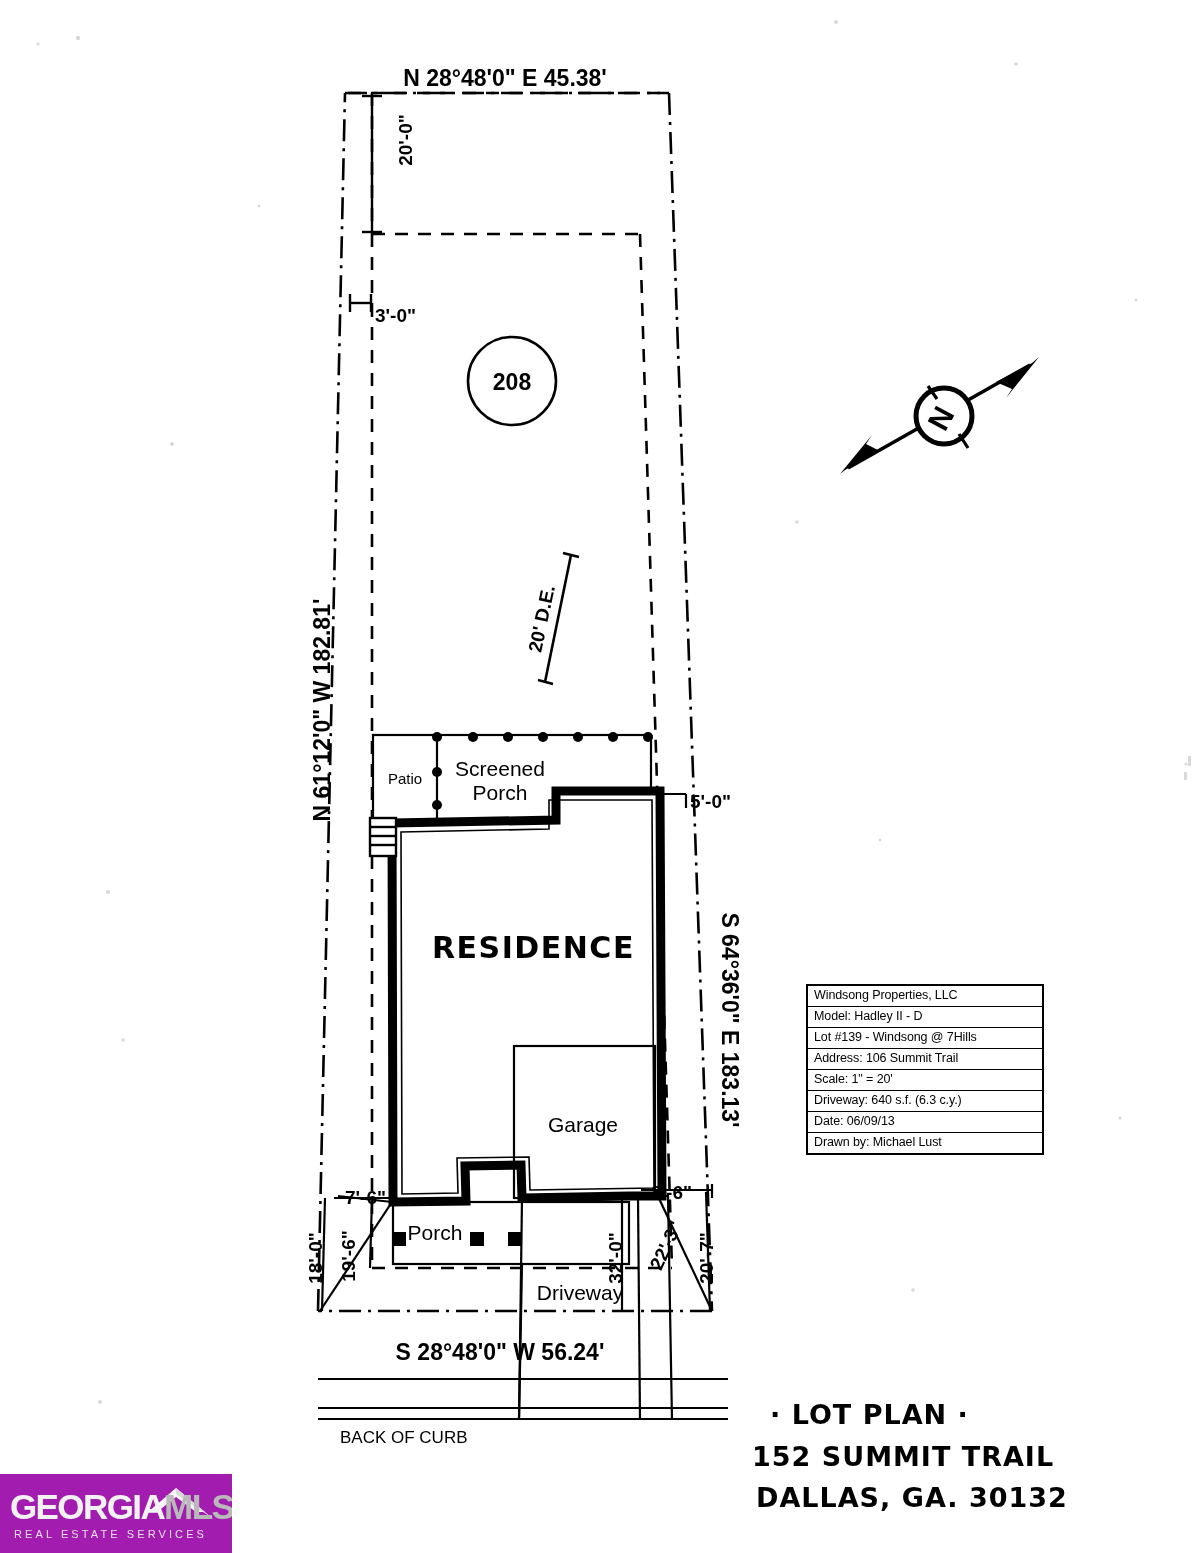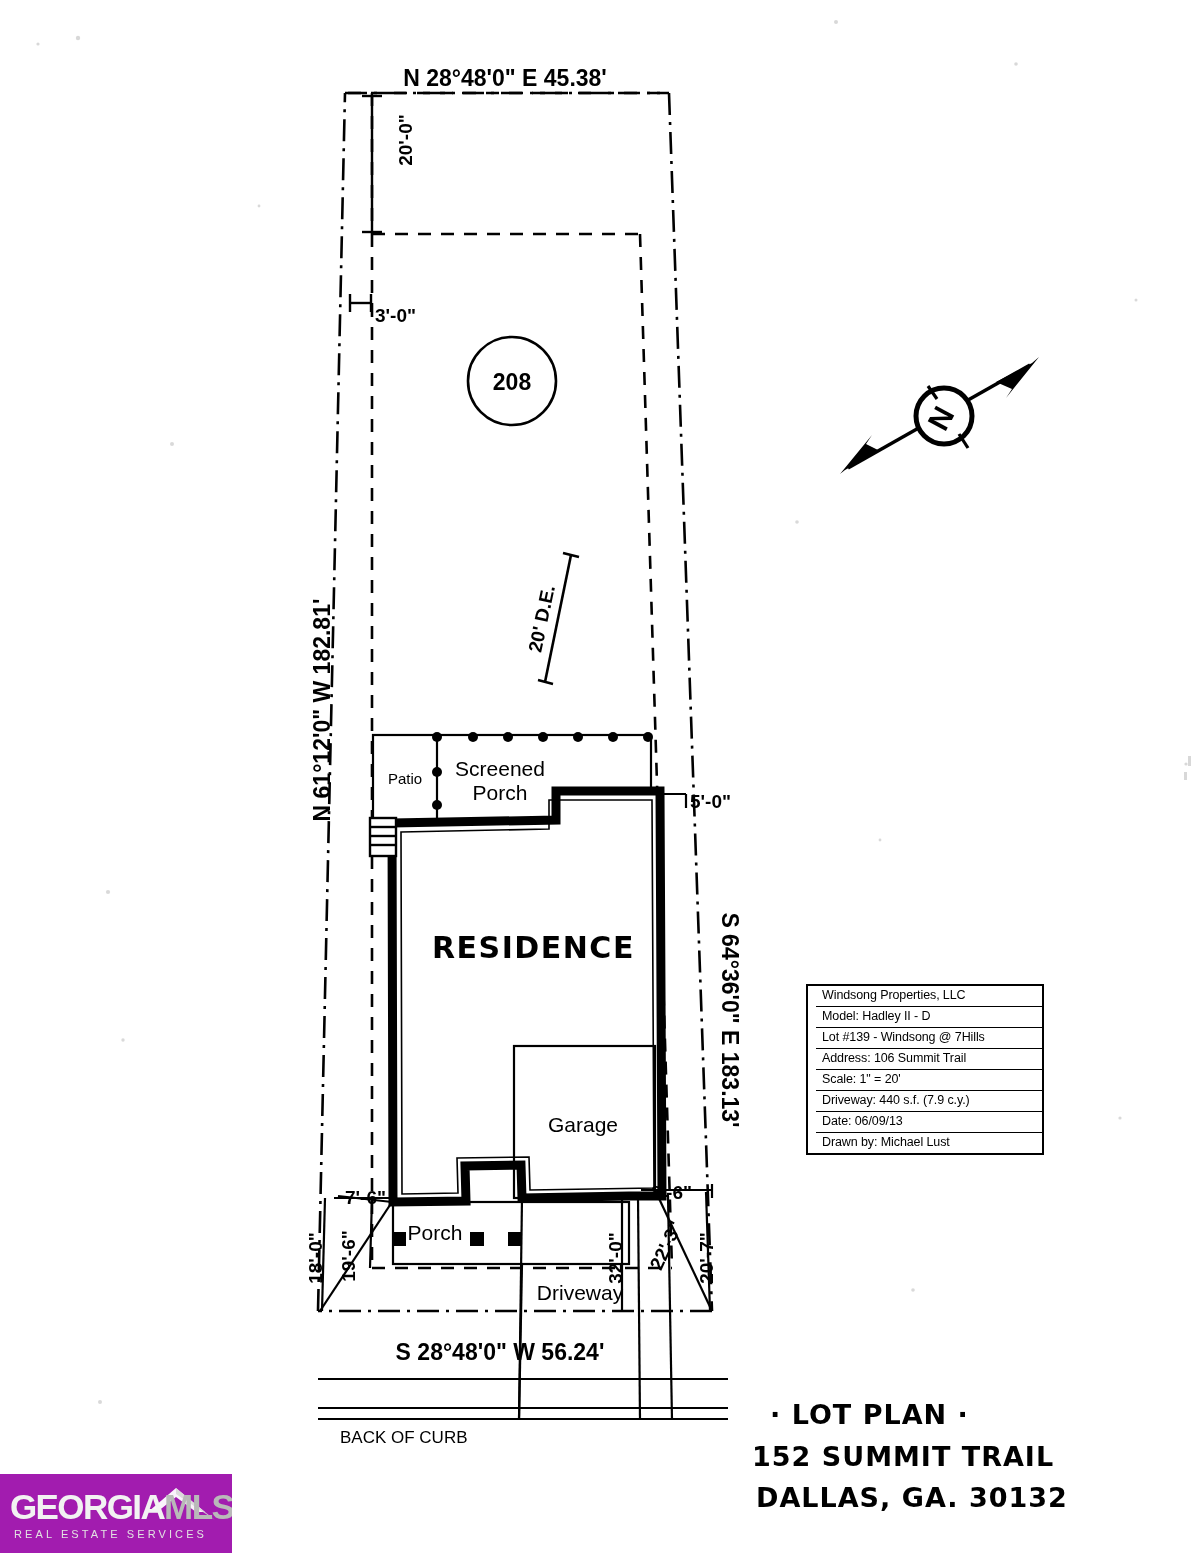--- a/index.html
+++ b/index.html
@@ -32,21 +32,20 @@
 
   
   #title-block {
     position: absolute;
     left: 806px;
     top: 984px;
     width: 238px;
     border: 2px solid #000;
     background: #fff;
     box-sizing: border-box;
-    padding-left: 8px;
   }
   #title-block .tb-row {
     border-bottom: 1px solid #000;
     padding: 2px 6px 3px 6px;
     font-size: 12.5px;
     line-height: 15px;
     white-space: nowrap;
     letter-spacing: -0.1px;
   }
   #title-block .tb-row:last-child { border-bottom: none; }
@@ -345,21 +344,21 @@
     </g>
 
   </svg>
 
   <div id="title-block">
     <div class="tb-row">Windsong Properties, LLC</div>
     <div class="tb-row">Model:  Hadley II - D</div>
     <div class="tb-row">Lot #139 - Windsong @ 7Hills</div>
     <div class="tb-row">Address:  106 Summit Trail</div>
     <div class="tb-row">Scale:  1" = 20'</div>
-    <div class="tb-row">Driveway:  440 s.f. (7.9 c.y.)</div>
+    <div class="tb-row">Driveway:  640 s.f. (6.3 c.y.)</div>
     <div class="tb-row">Date:  06/09/13</div>
     <div class="tb-row">Drawn by:  Michael Lust</div>
   </div>
 
   <div id="mls-watermark">
     <div class="mls-inner">
       <svg width="232" height="79" viewBox="0 0 232 79" style="position:absolute;left:0;top:0;">
         <polygon points="148,38 176,14 205,38 196,38 176,23 157,38" fill="#ffffff" opacity="0.95"></polygon>
         <polygon points="176,14 205,38 215,46 176,20" fill="#d8d8d8" opacity="0.9"></polygon>
       </svg>

